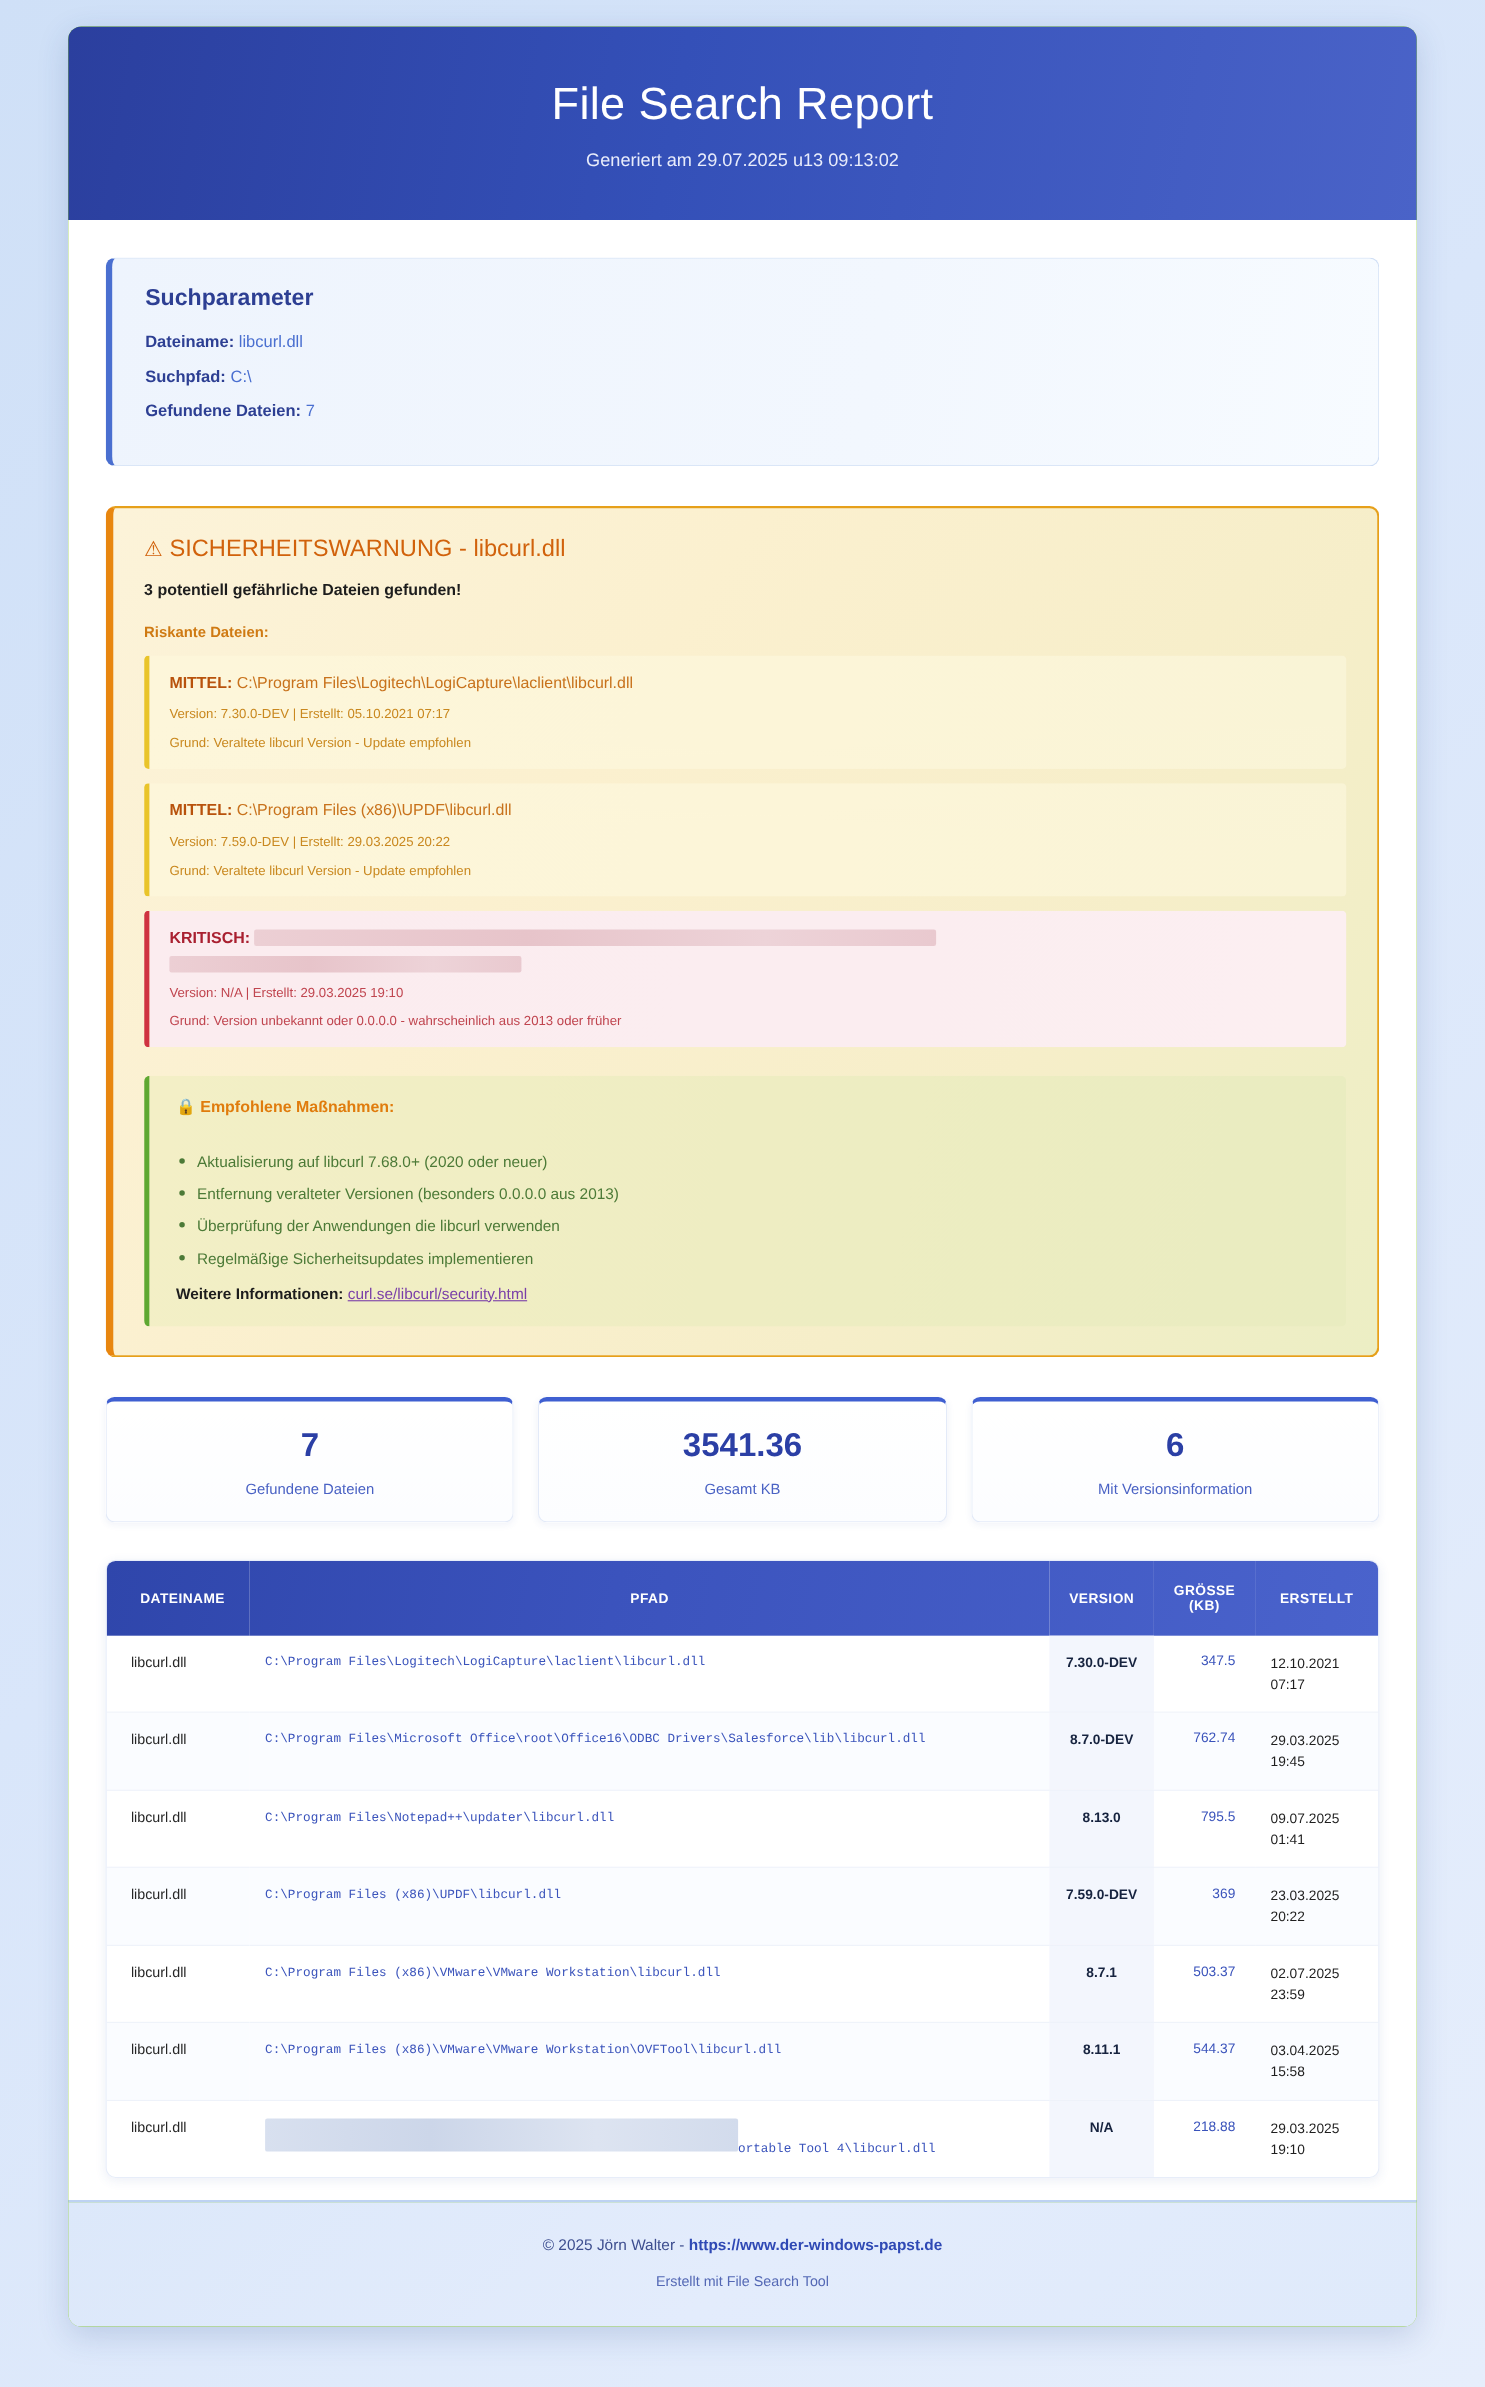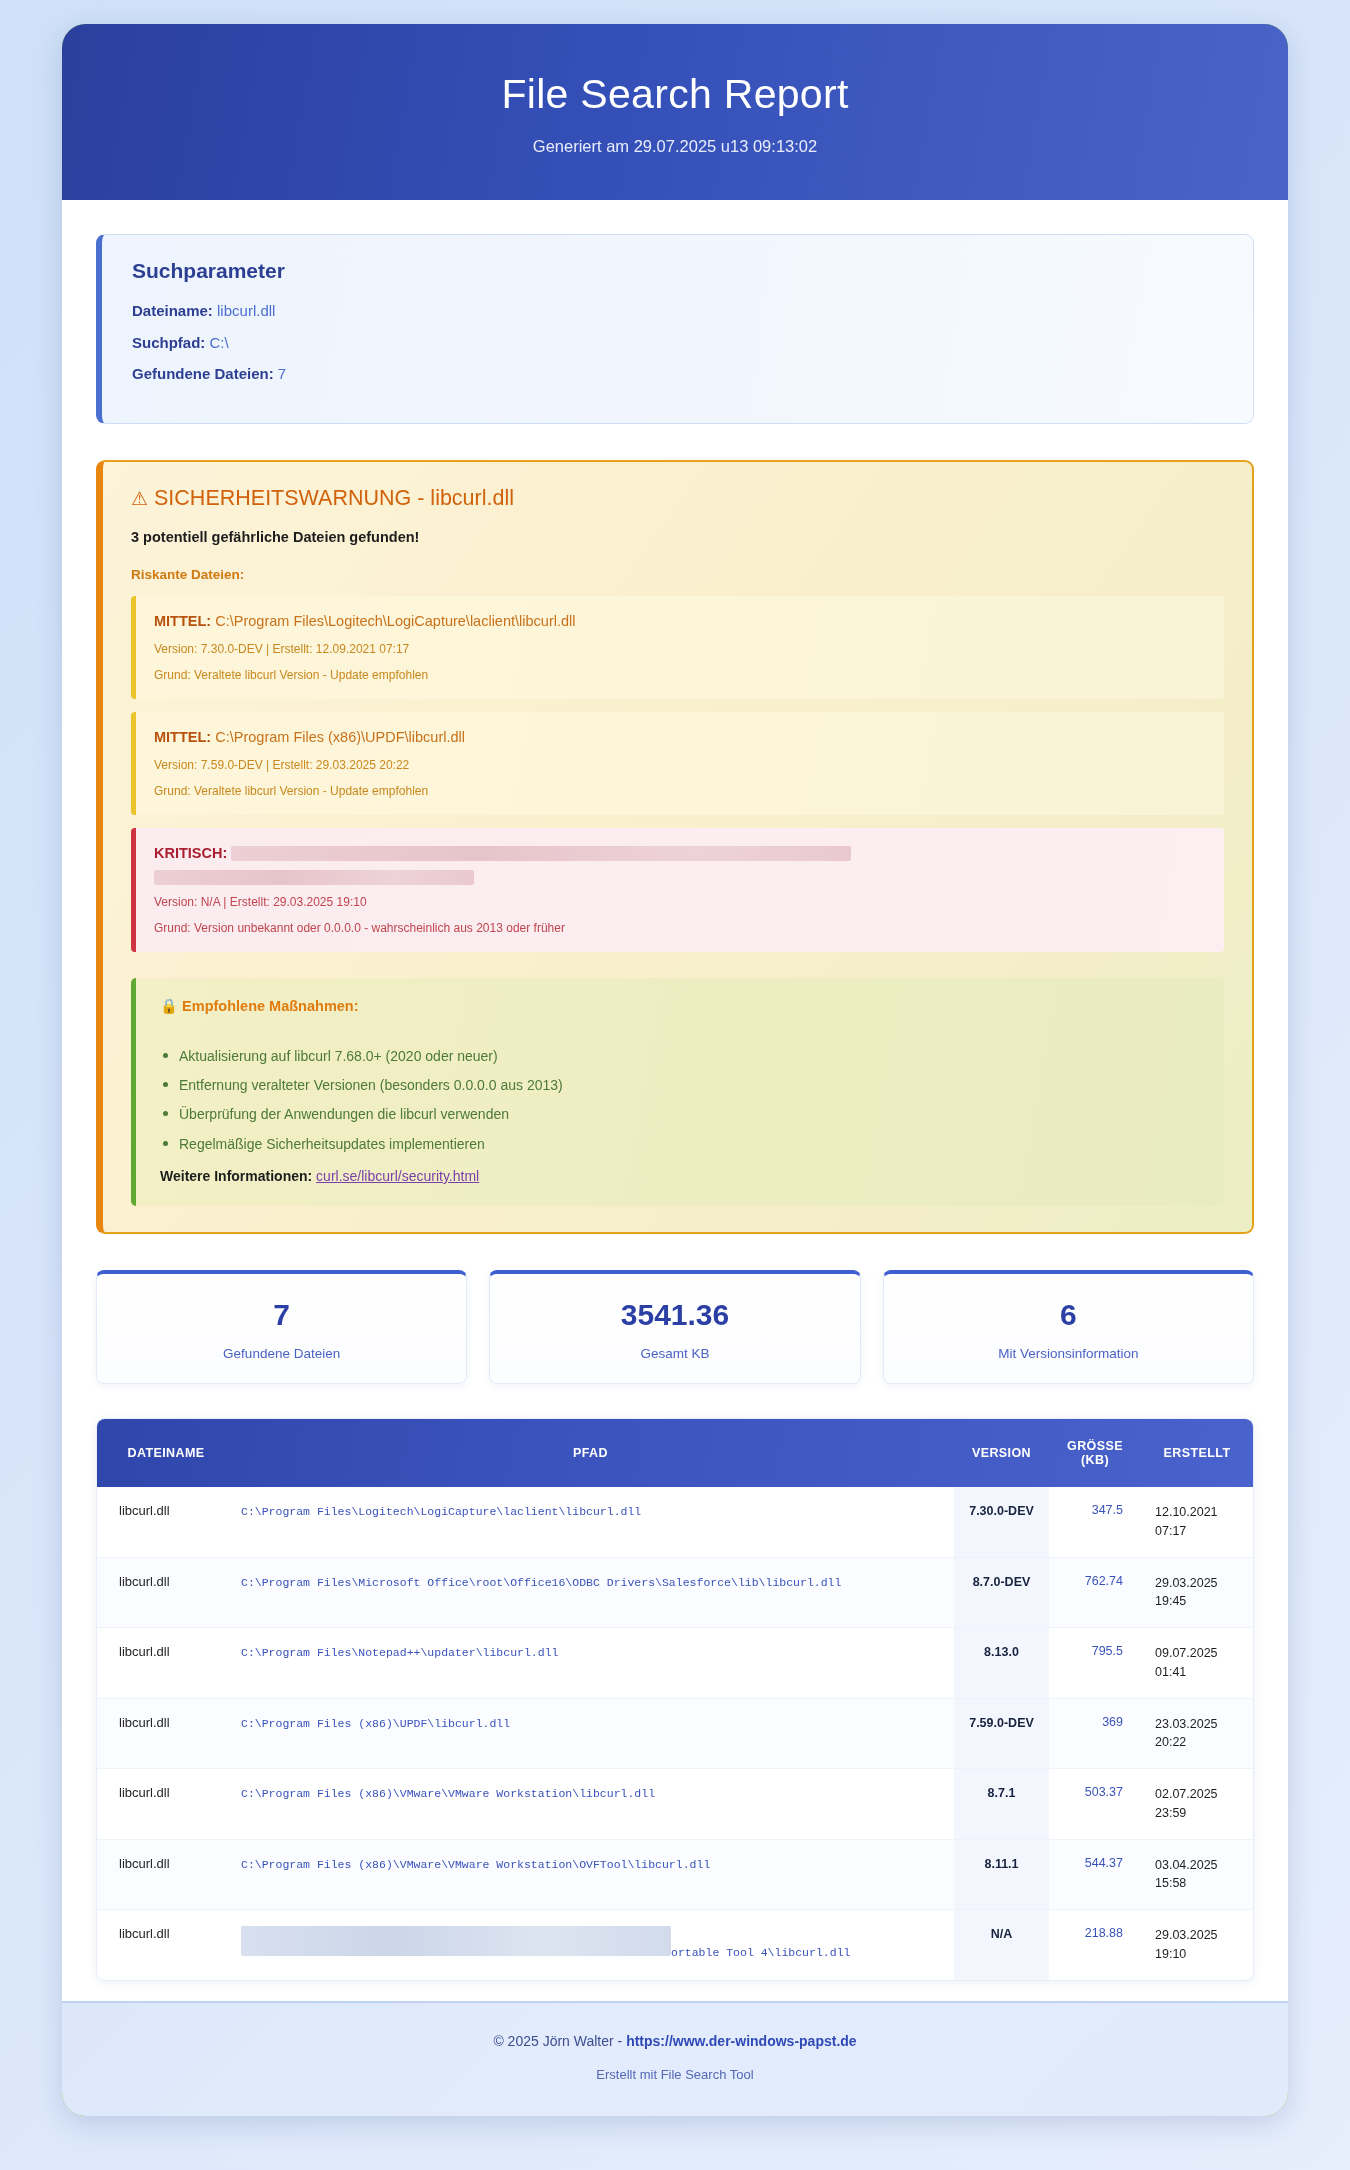--- a/index.html
+++ b/index.html
@@ -7,21 +7,21 @@
   body {
     width: 1350px;
     min-height: 2170px;
     background: linear-gradient(135deg, #cfe0f7 0%, #d9e6fa 45%, #e6eefc 100%);
     font-family: "Liberation Sans", sans-serif;
     padding: 24px 62px 24px 62px;
   }
 
   .report {
     background: #84cc16;
-    border-radius: 24px;
+    border-radius: 12px;
     overflow: hidden;
     box-shadow: 0 8px 28px rgba(40,70,140,0.18);
   }
 
   
   .report-header {
     background: linear-gradient(100deg, #2b3f9e 0%, #3450b8 45%, #4a63c8 100%);
     padding: 48px 30px 44px 30px;
     text-align: center;
     color: #ffffff;
@@ -310,21 +310,21 @@
         <span>SICHERHEITSWARNUNG - libcurl.dll</span>
       </div>
       <div class="warn-sub">3 potentiell gefährliche Dateien gefunden!</div>
       <div class="risk-label">Riskante Dateien:</div>
 
       <div class="risk-item">
         <div class="risk-head">
           <b>MITTEL:</b>
           <span>C:\Program Files\Logitech\LogiCapture\laclient\libcurl.dll</span>
         </div>
-        <div class="risk-meta">Version: 7.30.0-DEV | Erstellt: 12.09.2021 07:17</div>
+        <div class="risk-meta">Version: 7.30.0-DEV | Erstellt: 05.10.2021 07:17</div>
         <div class="risk-meta">Grund: Veraltete libcurl Version - Update empfohlen</div>
       </div>
 
       <div class="risk-item">
         <div class="risk-head">
           <b>MITTEL:</b>
           <span>C:\Program Files (x86)\UPDF\libcurl.dll</span>
         </div>
         <div class="risk-meta">Version: 7.59.0-DEV | Erstellt: 29.03.2025 20:22</div>
         <div class="risk-meta">Grund: Veraltete libcurl Version - Update empfohlen</div>

